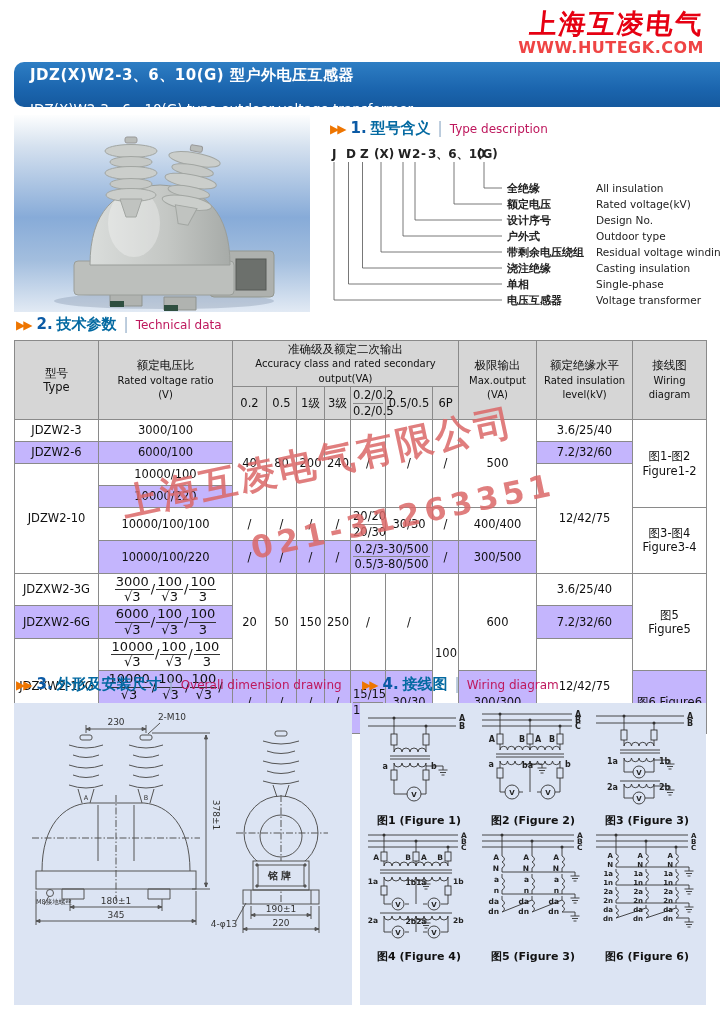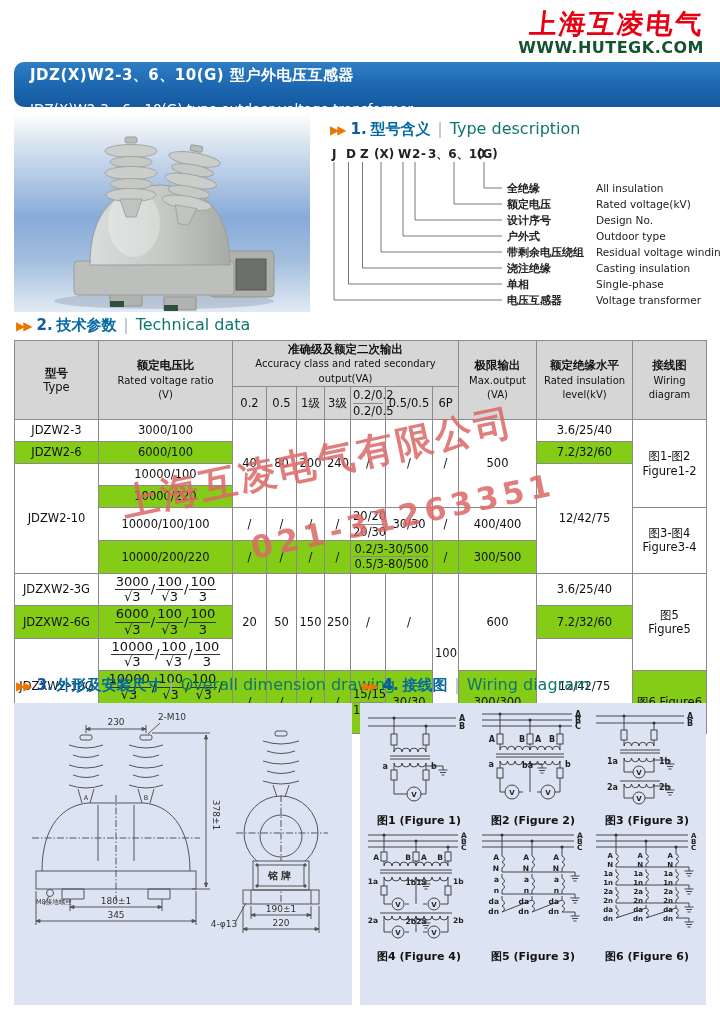--- a/index.html
+++ b/index.html
@@ -2,49 +2,49 @@
 <html><head>
 <meta charset="utf-8">
 <style>
   html,body{margin:0;padding:0;background:#fff;}
   .page{position:relative;width:720px;height:1012px;background:#fff;overflow:hidden;
         font-family:"DejaVu Sans","Liberation Sans",sans-serif;color:#111;}
 
   
   .logo{position:absolute;top:6px;right:16px;color:#e60012;font-size:27px;font-weight:bold;
         transform:skewX(-6deg);letter-spacing:2px;}
-  .website{position:absolute;top:38px;right:16px;color:#14532d;font-size:16px;font-weight:bold;letter-spacing:.5px;}
+  .website{position:absolute;top:38px;right:16px;color:#ef4444;font-size:16px;font-weight:bold;letter-spacing:.5px;}
   .banner{position:absolute;left:14px;top:62px;right:0;height:45px;box-sizing:border-box;
           background:linear-gradient(180deg,#2e7ec4 0%,#1b65ae 60%,#15599e 100%);
           border-radius:10px 0 0 10px;color:#fff;padding:4px 0 8px 16px;}
   .banner .zh{font-size:15px;font-weight:bold;letter-spacing:.5px;}
   .banner .en{font-size:13.5px;margin-top:16px;}
 
   
   .photo{position:absolute;left:14px;top:115px;width:296px;height:197px;
          background:linear-gradient(180deg,#fdfefe 0%,#d5e1ef 16%,#87abd8 52%,#a3bede 74%,#e2eaf4 100%);}
 
   
   .sec-h{position:absolute;display:flex;align-items:baseline;font-size:15px;white-space:nowrap;}
   .sec-h .arr{color:#ee7500;font-size:12px;letter-spacing:-2px;margin-right:6px;}
   .sec-h .num{color:#0b5aa5;font-weight:bold;margin-right:4px;}
   .sec-h .zh{color:#0369a1;font-weight:bold;}
   .sec-h .bar{color:#9ab3cc;margin:0 7px;font-weight:normal;}
-  .sec-h .en{color:#0f766e;font-size:16px;}
+  .sec-h .en{color:#be185d;font-size:12px;}
 
   .tdiag{position:absolute;left:324px;top:146px;overflow:visible;}
 
   
   table.spec{position:absolute;left:14px;top:340px;width:692px;border-collapse:collapse;
              table-layout:fixed;font-size:11.5px;color:#111;}
   table.spec td{border:1px solid #8a8a8a;text-align:center;vertical-align:middle;
                 padding:1px 2px;line-height:1.25;background:transparent;}
   table.spec thead td{background:#d6d6d6;}
-  table.spec tr.shade{background:#84cc16;}
-  table.spec .b{font-weight:bold;}
+  table.spec tr.shade{background:#c4b5fd;}
+  table.spec .b{font-weight:normal;}
   table.spec .sm{font-size:10px;}
   .stk span{display:block;}
   .stk .t{border-bottom:1px solid #8a8a8a;}
   .fr{display:inline-block;vertical-align:middle;text-align:center;font-size:13px;line-height:1.1;}
   .fn{display:block;border-bottom:1px solid #333;padding:0 1px;}
   .fd{display:block;}
   .fsl{display:inline-block;vertical-align:middle;margin:0 1px;font-size:13px;}
 
   
   .wm{position:absolute;color:rgba(219,103,103,.85);font-weight:900;transform:rotate(-12deg);
@@ -289,21 +289,21 @@
         </td>
         <td>30/30</td>
         <td>/</td>
         <td>400/400</td>
         <td rowspan="2">
           <span>图3-图4</span><br>
           <span>Figure3-4</span>
         </td>
       </tr>
       <tr class="shade" style="height:30px">
-        <td>10000/200/220</td>
+        <td>10000/100/220</td>
         <td>/</td>
         <td>/</td>
         <td>/</td>
         <td>/</td>
         <td colspan="2" class="stk">
           <span class="t">0.2/3-30/500</span>
           <span>0.5/3-80/500</span>
         </td>
         <td>/</td>
         <td>300/500</td>

